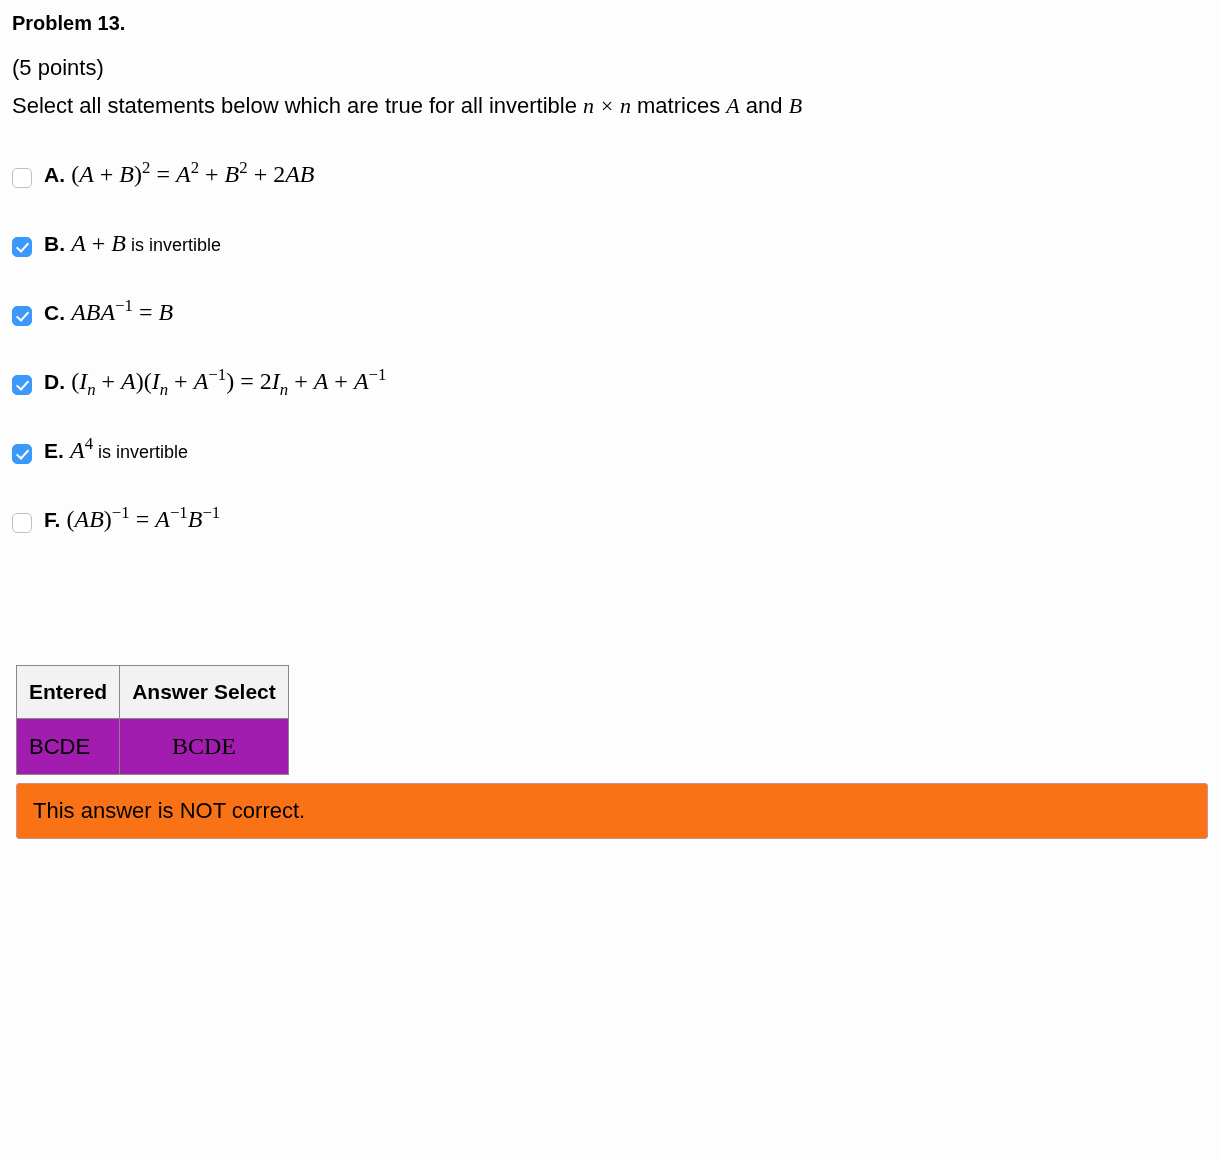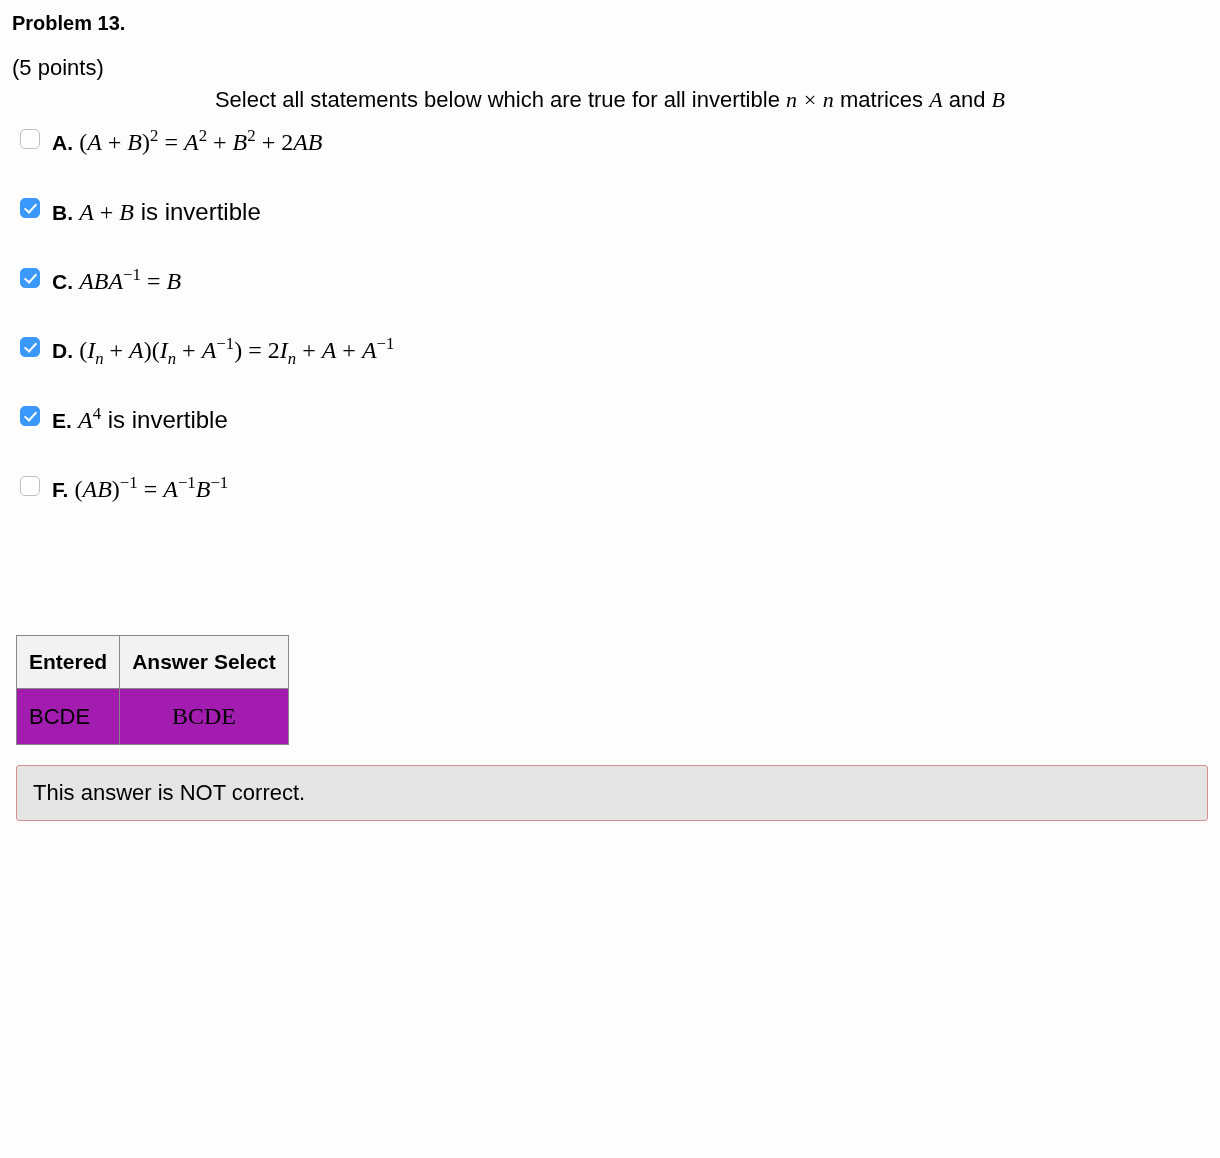--- a/index.html
+++ b/index.html
@@ -12,40 +12,38 @@
       font-size: 22px;
       color: #000;
       background: #fdfdfd;
     }
     .problem-title {
       font-weight: bold;
       font-size: 20px;
       margin-bottom: 20px;
     }
     .points {
-      margin-bottom: 6px;
+      margin-bottom: 12px;
     }
     .prompt {
-      margin-bottom: 16px;
-      text-align: center;
+      margin-bottom: 42px;
     }
     .math {
       font-family: "Times New Roman", Times, serif;
       font-style: italic;
     }
     .mathn {
       font-family: "Times New Roman", Times, serif;
       font-style: normal;
     }
     .option-row {
       display: flex;
-      align-items: flex-start;
+      align-items: flex-end;
       gap: 12px;
       margin-bottom: 42px;
-      margin-left: 8px;
     }
     .checkbox {
       width: 20px;
       height: 20px;
       border: 1px solid #bfbfbf;
       border-radius: 5px;
       background: #fff;
       display: flex;
       align-items: center;
       justify-content: center;
@@ -70,38 +68,38 @@
       font-weight: bold;
       font-size: 21px;
       font-family: "Helvetica Neue", Helvetica, Arial, sans-serif;
     }
     .option-text {
       font-family: "Times New Roman", Times, serif;
       font-size: 24px;
     }
     .option-plain {
       font-family: "Helvetica Neue", Helvetica, Arial, sans-serif;
-      font-size: 24px;
+      font-size: 18px;
     }
     sup {
       font-size: 0.7em;
       vertical-align: super;
       line-height: 0;
     }
     sub {
       font-size: 0.7em;
       vertical-align: sub;
       line-height: 0;
     }
     .spacer {
       height: 90px;
     }
     .results-table {
       border-collapse: collapse;
-      margin-bottom: 20px;
+      margin-bottom: 8px;
       margin-left: 4px;
     }
     .results-table th,
     .results-table td {
       border: 1px solid #888;
       padding: 14px 12px;
       text-align: center;
       vertical-align: middle;
     }
     .results-table th {
@@ -120,21 +118,21 @@
       padding-left: 12px;
       padding-right: 18px;
     }
     .results-table td.preview-cell {
       font-family: "Times New Roman", Times, serif;
       font-size: 24px;
       padding-left: 36px;
       padding-right: 36px;
     }
     .feedback-banner {
-      background: #e5e5e5;
+      background: #f97316;
       border: 1px solid #d18f92;
       border-radius: 3px;
       padding: 14px 16px;
       font-size: 22px;
       font-family: "Helvetica Neue", Helvetica, Arial, sans-serif;
       margin-left: 4px;
       margin-right: 0;
     }
   </style>
 </head>

